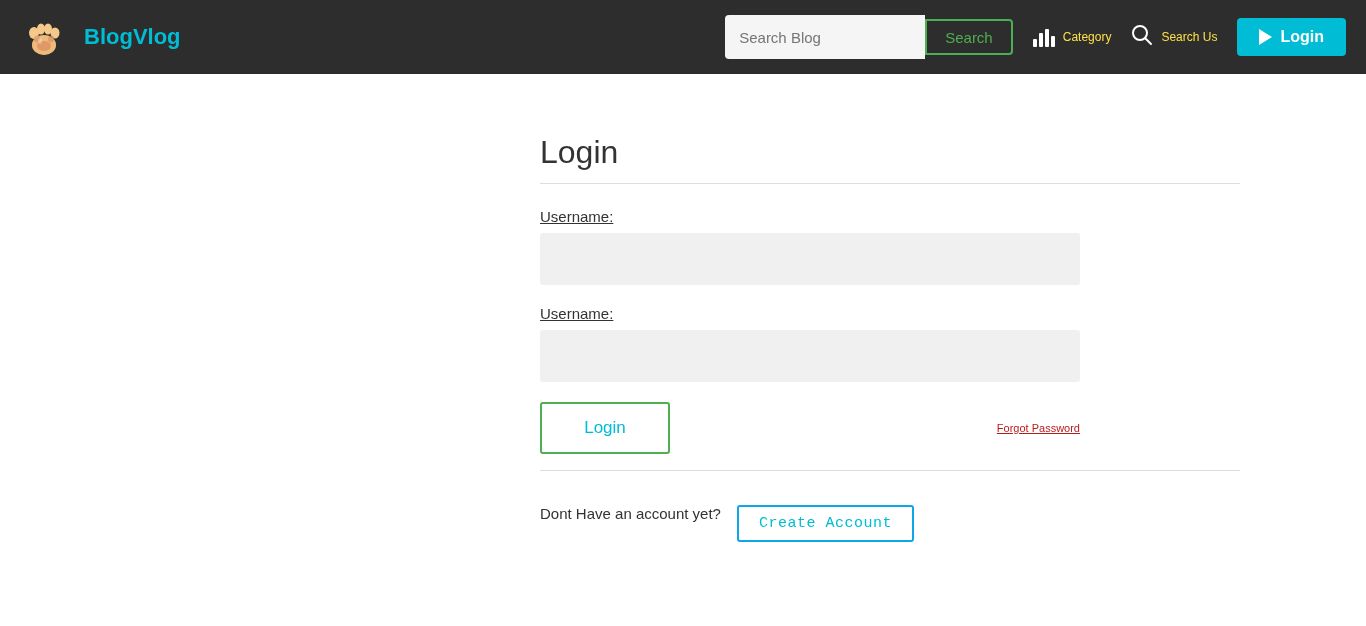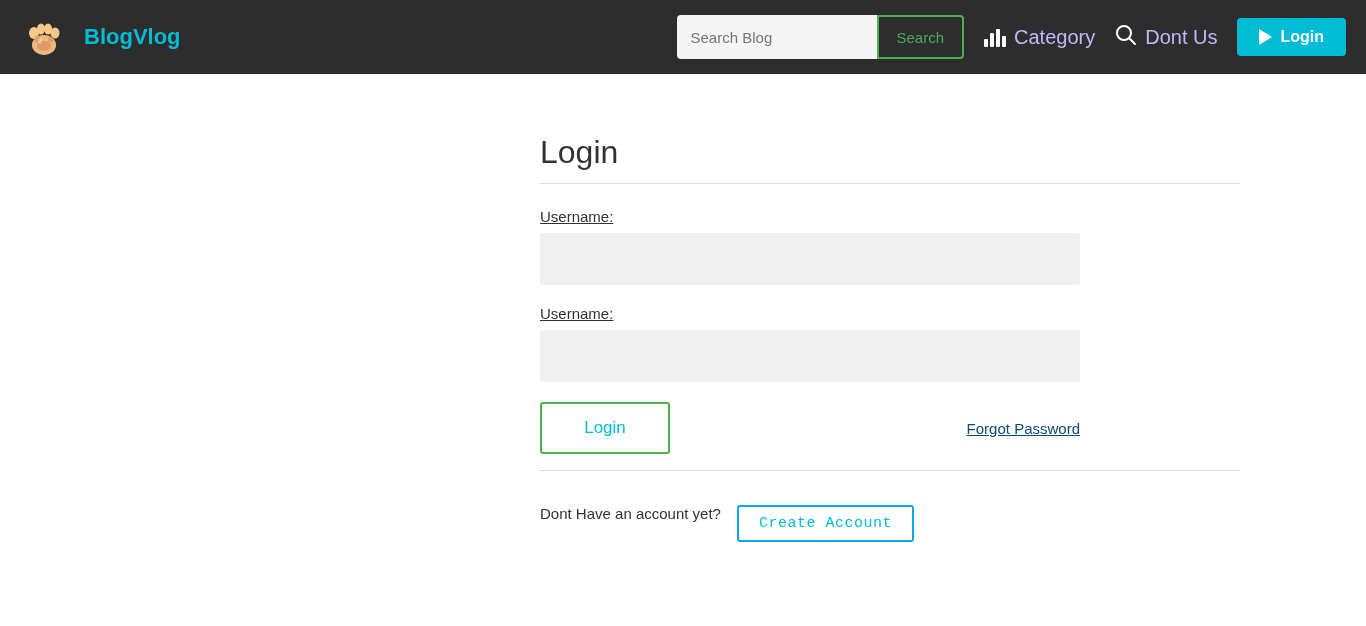--- a/index.html
+++ b/index.html
@@ -41,37 +41,37 @@
       border: none;
       border-radius: 4px 0 0 4px;
       padding: 0 14px;
       font-size: 15px;
       background: #f5f5f5;
       color: #888;
       outline: none;
       margin-left: 16px;
     }
     .search-btn {
-      height: 44px;
+      height: 36px;
       padding: 0 18px;
       background: transparent;
       border: 2px solid #4caf50;
       color: #4caf50;
       font-size: 15px;
       cursor: pointer;
       border-radius: 0 4px 4px 0;
       font-weight: 500;
     }
 
     .nav-item {
       display: flex;
       align-items: center;
       gap: 8px;
-      color: #c4b5fd;
-      font-size: 20px;
+      color: #fde047;
+      font-size: 12px;
       cursor: pointer;
       white-space: nowrap;
     }
     .login-btn {
       display: flex;
       align-items: center;
       gap: 8px;
       background: #00bcd4;
       color: #fff;
       border: none;
@@ -160,22 +160,22 @@
       height: 52px;
       border: 2px solid #4caf50;
       background: transparent;
       color: #00bcd4;
       font-size: 17px;
       cursor: pointer;
       border-radius: 3px;
       font-weight: 500;
     }
     .forgot-link {
-      color: #0c4a6e;
-      font-size: 15px;
+      color: #b91c1c;
+      font-size: 11px;
       text-decoration: underline;
       cursor: pointer;
     }
     .divider2 {
       width: 100%;
       border: none;
       border-top: 1px solid #ddd;
       margin-bottom: 24px;
     }
     .create-account-row {
@@ -246,21 +246,21 @@
     <span>Category</span>
   </div>
 
   <div class="nav-item">
     <span class="about-icon">
       <svg width="22" height="22" viewBox="0 0 22 22" fill="none">
         <circle cx="9" cy="9" r="7" stroke="#fff" stroke-width="2"></circle>
         <line x1="14.5" y1="14.5" x2="20" y2="20" stroke="#fff" stroke-width="2" stroke-linecap="round"></line>
       </svg>
     </span>
-    <span>Dont Us</span>
+    <span>Search Us</span>
   </div>
 
   <button class="login-btn">
     <span class="play-icon"></span>
     <span>Login</span>
   </button>
 </header>
 
 <div class="content-area">
   <main class="main">

